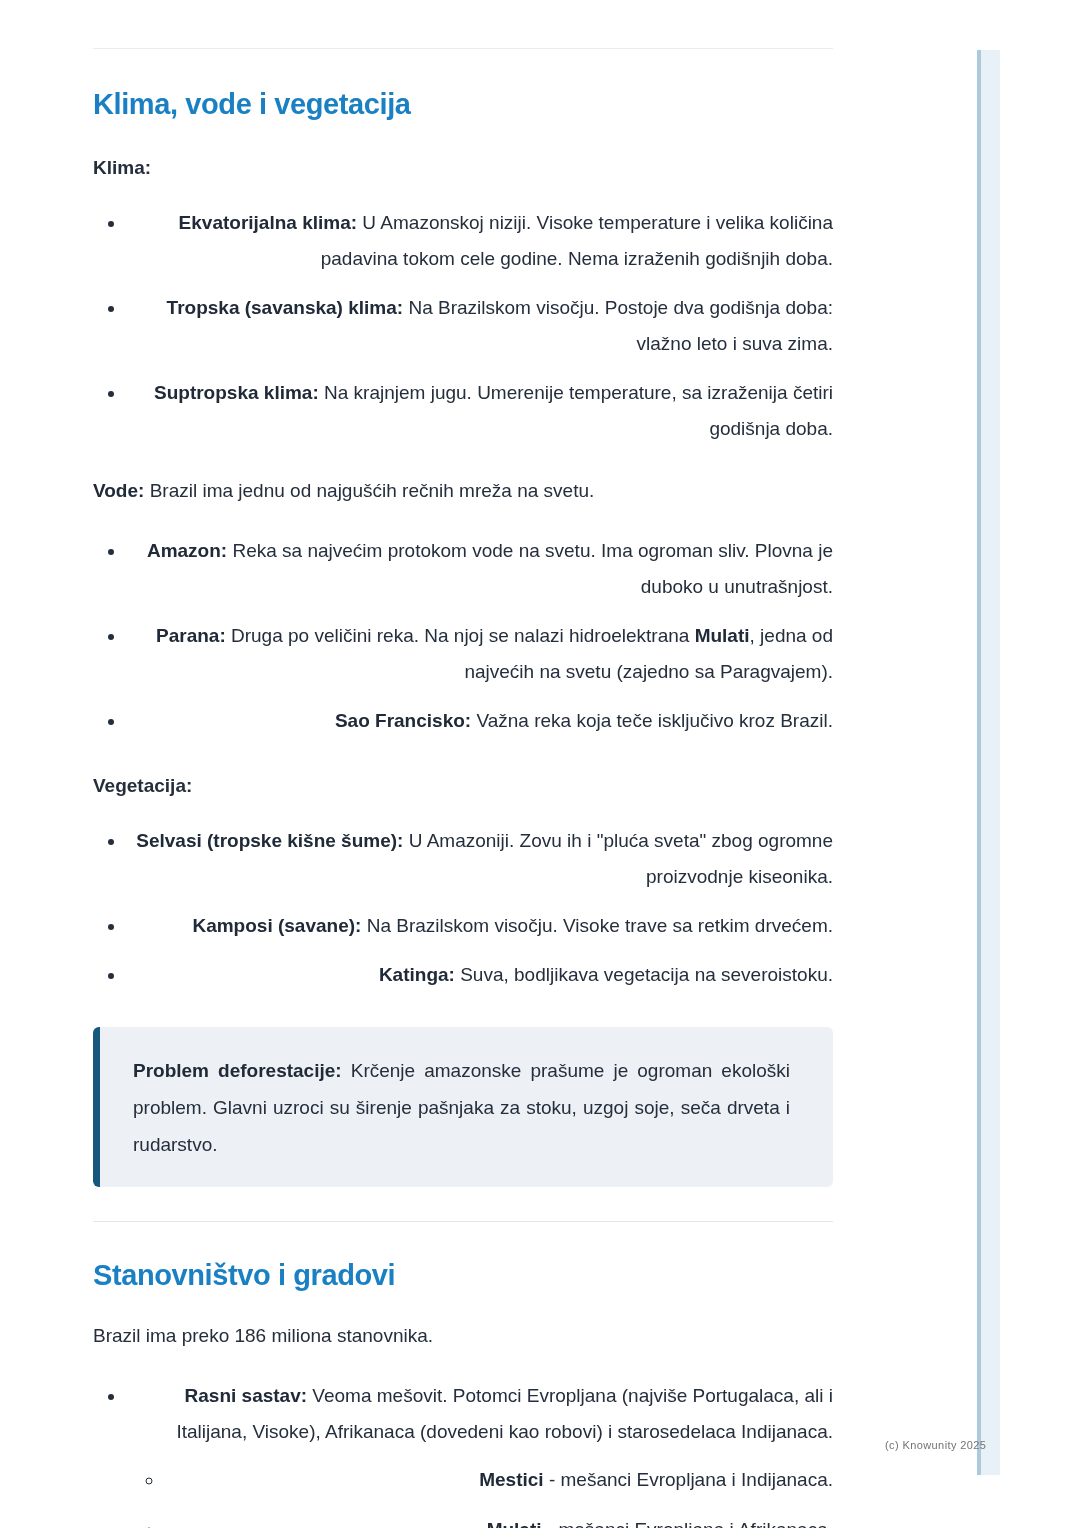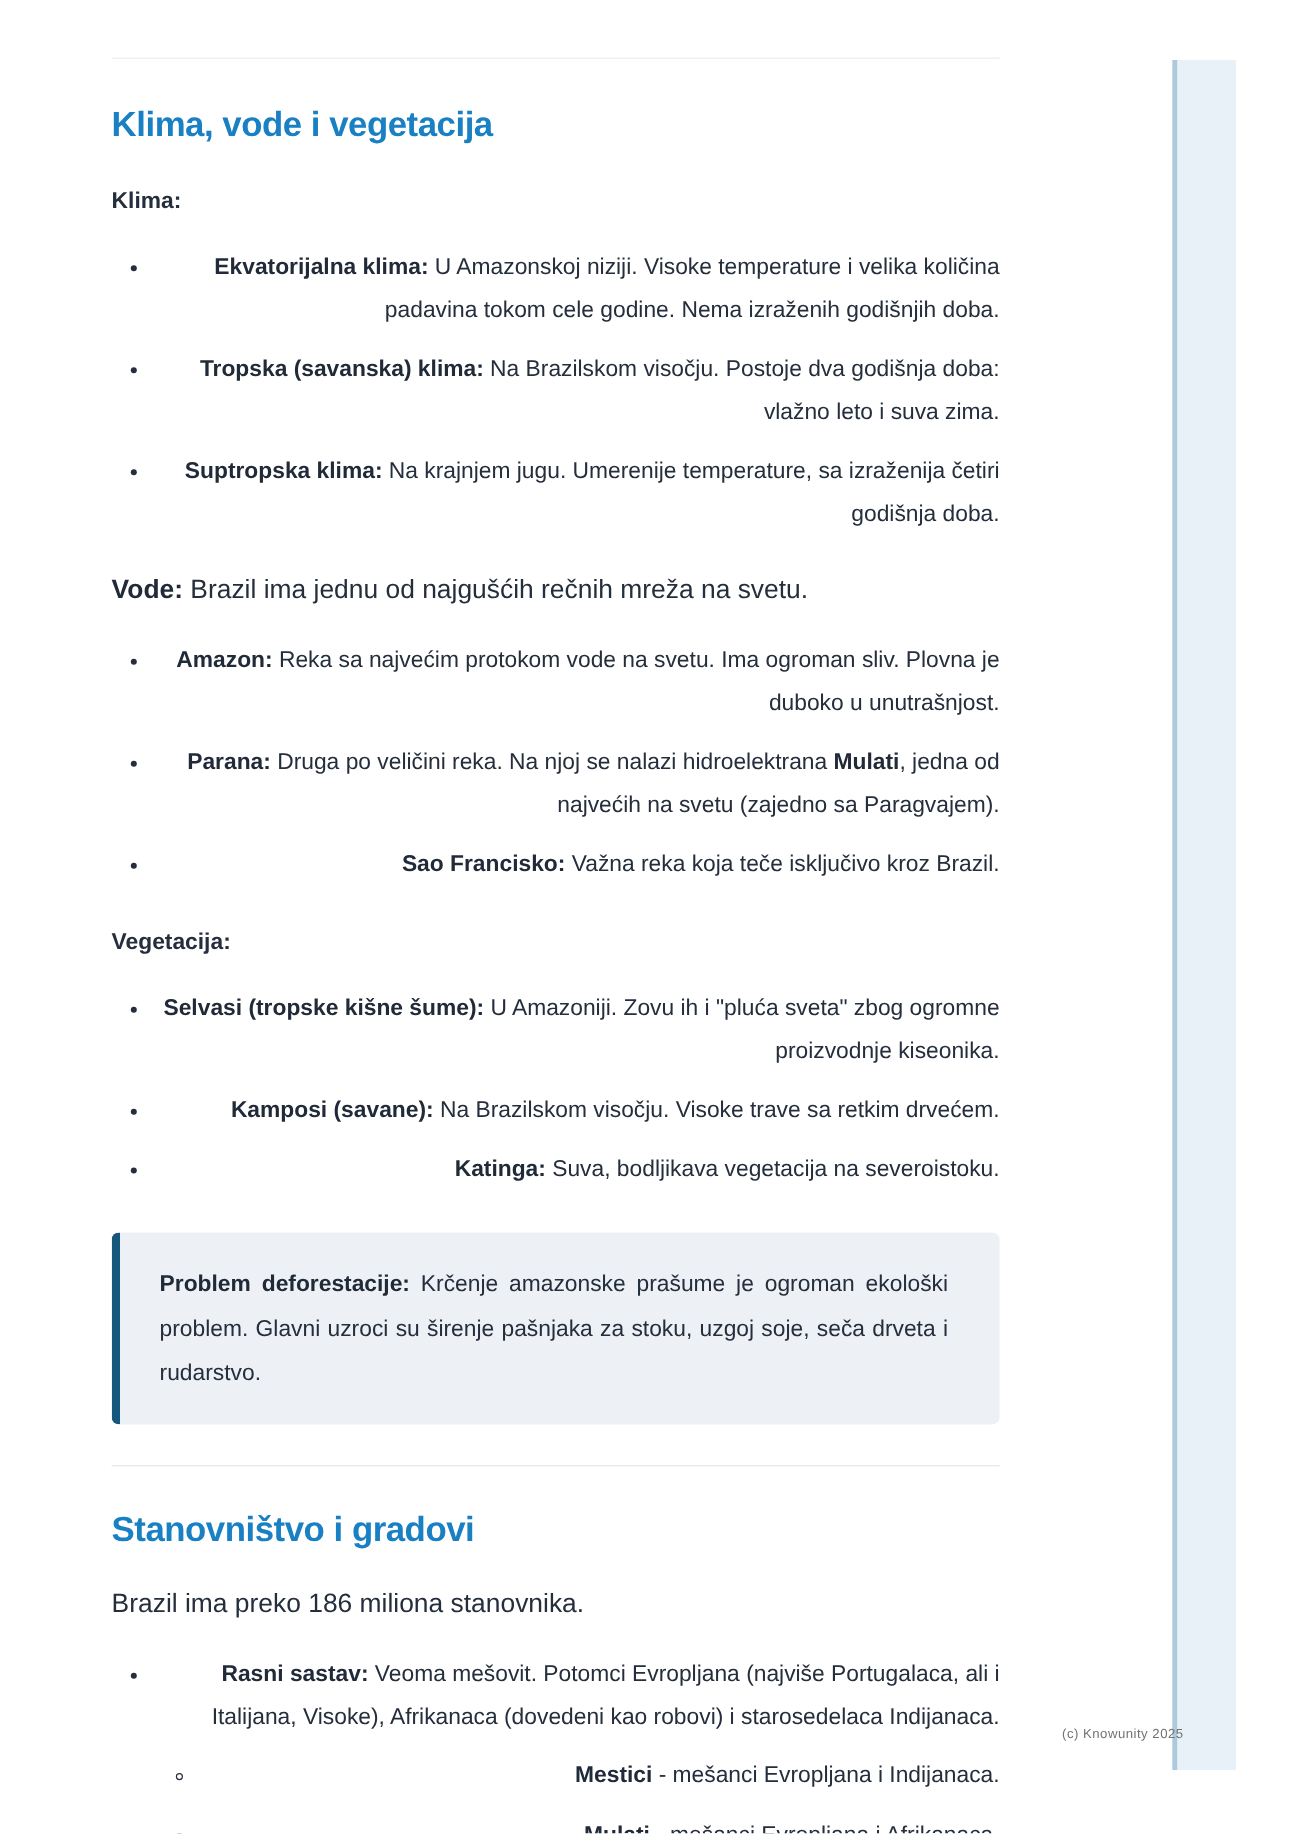--- a/index.html
+++ b/index.html
@@ -1,18 +1,18 @@
 <!DOCTYPE html>
 <html><head>
 <meta charset="utf-8">
 <style>
   html, body { margin: 0; padding: 0; background: #ffffff; }
   .page {
     position: relative;
-    width: 1080px;
+    width: 1000px;
     height: 1528px;
     background: #ffffff;
     overflow: hidden;
     font-family: "Liberation Sans", sans-serif;
     color: #252e3c;
   }
   .content {
     position: absolute;
     left: 93px;
     top: 48px;
@@ -28,21 +28,21 @@
     color: #1a80c4;
   }
   p.bold-label {
     margin: 33px 0 0 0;
     font-size: 19px;
     line-height: 27px;
     font-weight: 700;
   }
   p.body-par {
     margin: 26px 0 0 0;
-    font-size: 22px;
+    font-size: 19px;
     line-height: 36px;
   }
   ul.doc-list {
     margin: 24px 0 0 0;
     padding: 0 0 0 33px;
     font-size: 19px;
     line-height: 36px;
     text-align: right;
   }
   ul.doc-list > li { margin: 0 0 13px 0; padding-left: 3px; }

